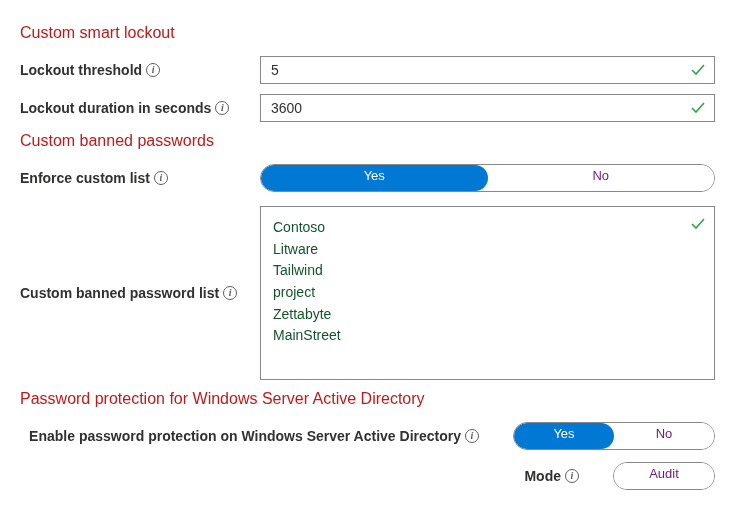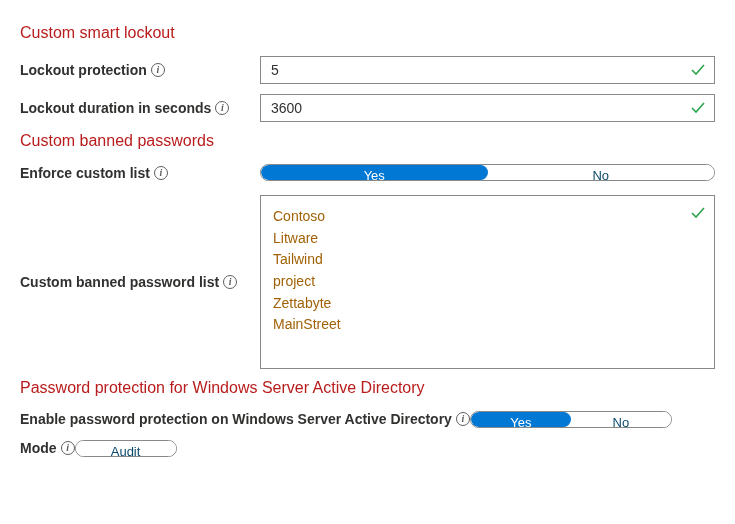--- a/index.html
+++ b/index.html
@@ -40,21 +40,21 @@
       color: #323130;
       height: 28px;
       outline: none;
     }
     .textarea-box {
       width: 100%;
       border: 1px solid #8a8886;
       padding: 10px 36px 10px 12px;
       font-size: 14px;
       font-family: inherit;
-      color: #a16207;
+      color: #14532d;
       line-height: 1.55;
       resize: none;
       outline: none;
       white-space: pre;
     }
     .check-icon {
       position: absolute;
       right: 10px;
       top: 8px;
       pointer-events: none;
@@ -74,64 +74,65 @@
       color: #605e5c;
       line-height: 1;
       position: relative;
       top: 0;
     }
     .toggle {
       display: inline-flex;
       border: 1px solid #8a8886;
       border-radius: 999px;
       overflow: hidden;
-      height: 17px;
+      height: 28px;
     }
     .toggle .opt {
       min-width: 110px;
       text-align: center;
       font-size: 13px;
       line-height: 22px;
       padding: 0 12px;
       cursor: pointer;
       background: #fff;
-      color: #0c4a6e;
+      color: #701a75;
       user-select: none;
     }
     .toggle .opt.selected {
       background: #0078d4;
       color: #fff;
       border-radius: 999px;
     }
     .row-top { align-items: flex-start; }
     .row-top .label-col { align-self: center; }
     .spacer-top { }
     .inline-row {
       display:flex;
       align-items:center;
-      justify-content: flex-start;
+      justify-content: flex-end;
       margin-bottom: 12px;
+      gap: 34px;
     }
     .inline-row .inline-label {
       display:flex;
       align-items:center;
       gap:4px;
       font-weight:600;
       font-size:14px;
     }
     .toggle.small .opt { min-width: 100px; }
   </style>
 </head>
 <body>
 
 <div class="section-heading">Custom smart lockout</div>
 
 <div class="row">
   <div class="label-col bold">
-    <span>Lockout protection</span>
+    <span>Lockout threshold</span>
     <span class="info-icon">i</span>
   </div>
   <div class="input-col">
     <input class="text-input" type="text" value="5" style="">
     <span class="check-icon">
       <svg width="14" height="12" viewBox="0 0 14 12">
           <path d="M1 6 L5 10 L13 1" stroke="#2da44e" stroke-width="1.6" fill="none"></path>
         </svg>
     </span>
   </div>

